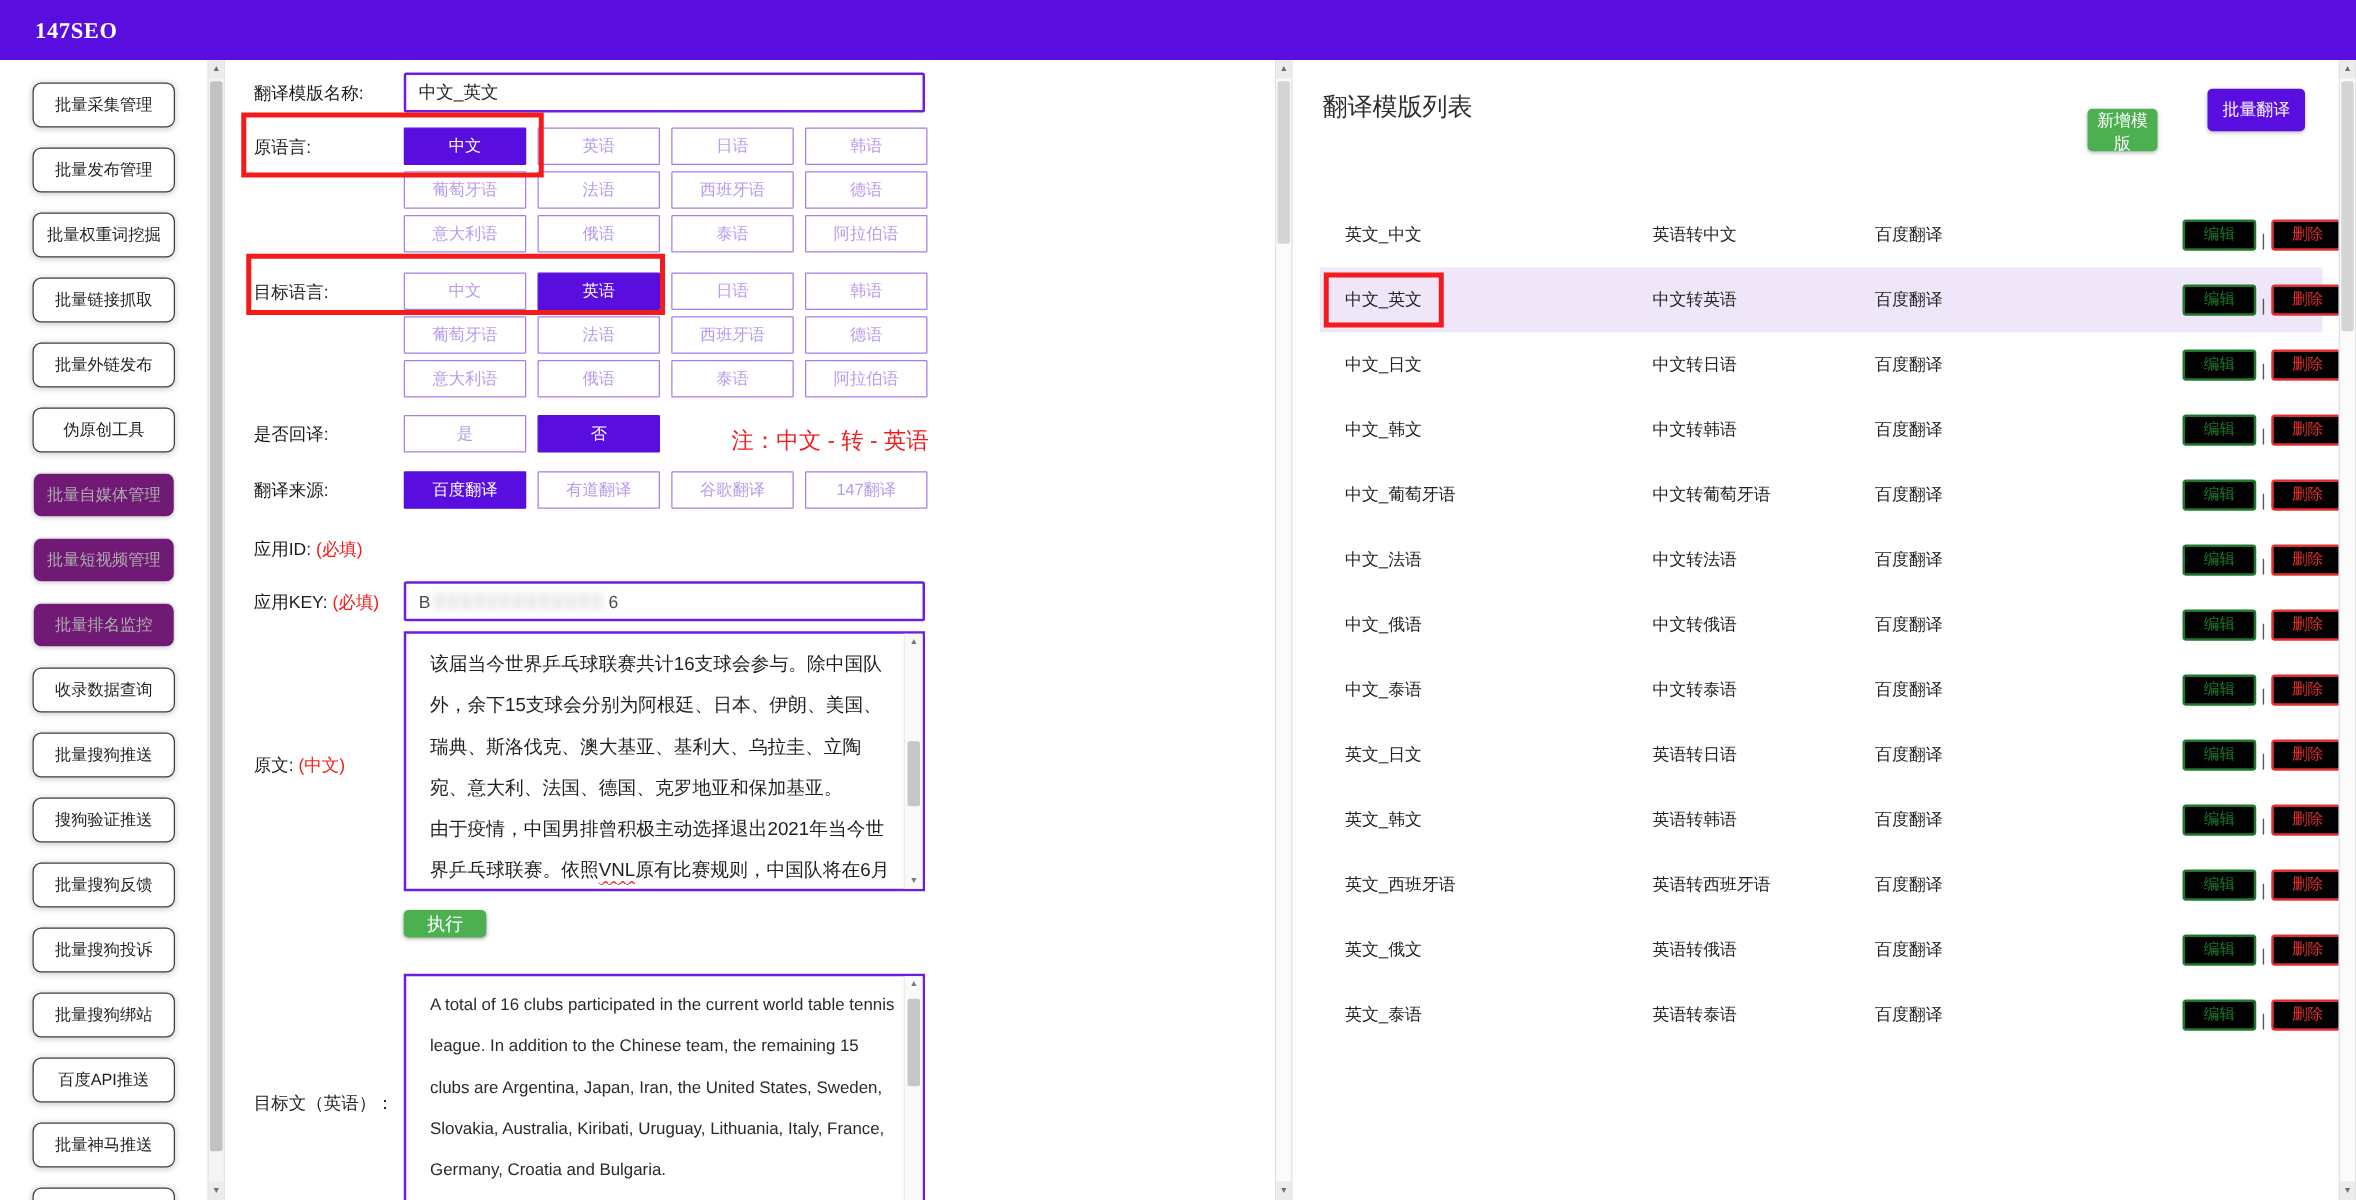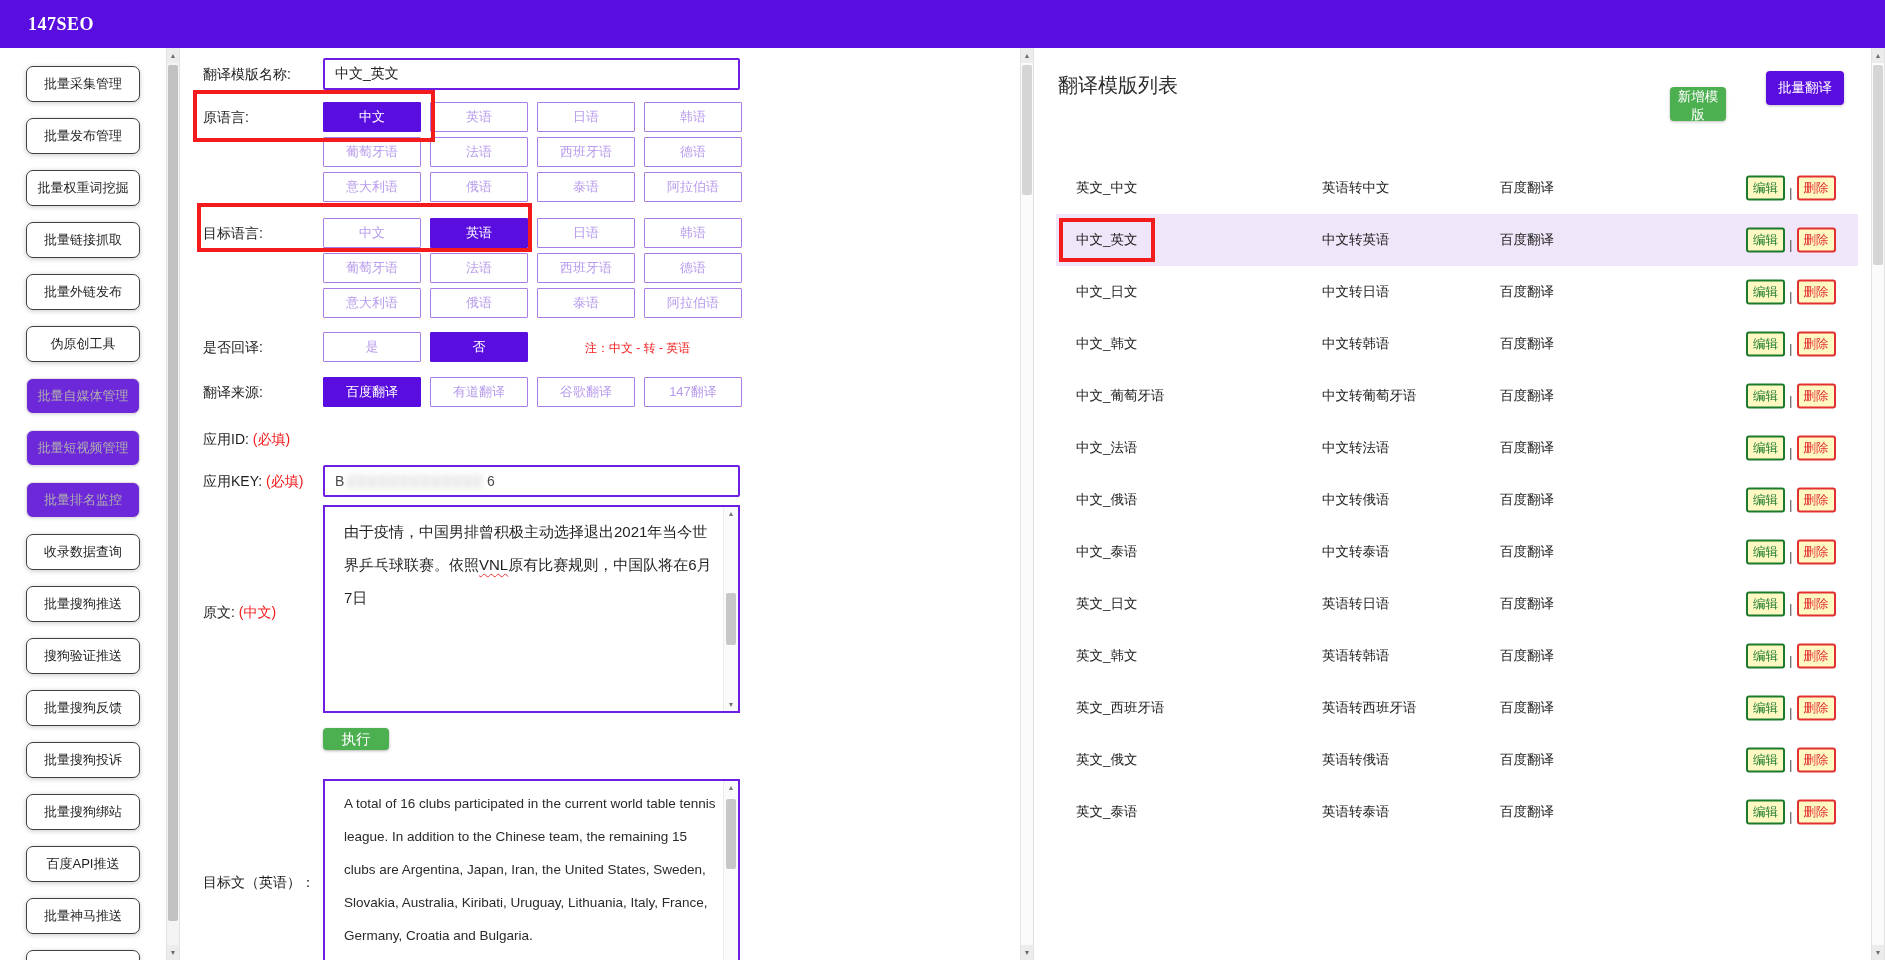--- a/index.html
+++ b/index.html
@@ -19,21 +19,21 @@
   .nav-item{background:var(--purple-btn);color:#fff;font-size:14px;padding:8px 13px;border-radius:4px;
             cursor:pointer;white-space:nowrap;box-shadow:0 1px 2px rgba(0,0,0,.25);}
   .nav-item.underlined{text-decoration:underline;}
 
   
   .sidebar{position:absolute;left:0;top:48px;width:166px;height:912px;overflow:hidden;
            display:flex;flex-direction:column;align-items:center;padding-top:18px;gap:16px;}
   .side-btn{width:114px;height:36px;flex:0 0 36px;background:#fff;border:1px solid #404040;border-radius:7px;
             box-shadow:0 1px 5px rgba(0,0,0,.22);font-size:13px;color:#1f1f1f;display:flex;align-items:center;
             justify-content:center;cursor:pointer;font-family:inherit;white-space:nowrap;}
-  .side-btn.disabled{background:#6d28d9;color:#aeaeae;border-color:#e2e2e2;
+  .side-btn.disabled{background:#701a75;color:#aeaeae;border-color:#e2e2e2;
                      box-shadow:0 1px 3px rgba(0,0,0,.12);cursor:default;}
 
   
   .vscroll{position:absolute;background:#f4f4f4;border-left:1px solid #e2e2e2;border-right:1px solid #e2e2e2;z-index:15;}
   .vs-arrow{position:absolute;left:0;width:100%;height:15px;display:flex;align-items:center;justify-content:center;
             font-size:7px;color:#6f6f6f;background:#ececec;}
   .vs-arrow.up{top:0;} .vs-arrow.down{bottom:0;}
   .vs-thumb{position:absolute;left:1px;right:1px;background:#c2c2c2;border-radius:2px;}
   #sidebar-scroll{left:166px;top:48px;width:14px;height:912px;}
   #form-scroll{left:1020px;top:48px;width:14px;height:912px;background:#fbfbfb;}
@@ -47,21 +47,21 @@
            font-size:14px;color:#222;padding:0 10px;background:#fff;font-family:inherit;display:flex;align-items:center;}
   input.f-input{display:block;line-height:26px;outline:none;}
   .val-part{color:#4a4a4a;}
   .val-masked{filter:blur(3px);color:#b0b0b0;margin:0 3px;letter-spacing:2px;font-size:12px;}
 
   .opt-grid{position:absolute;left:143px;display:grid;grid-template-columns:repeat(4,98px);gap:5px 9px;}
   .opt-btn{height:30px;border:1px solid var(--lp-border);color:var(--lp-text);font-size:13px;background:#fff;
            display:flex;align-items:center;justify-content:center;cursor:pointer;border-radius:1px;}
   .opt-btn.active{background:var(--purple);border-color:var(--purple);color:#fff;}
 
-  .red-note{position:absolute;color:var(--red);font-size:12px;white-space:nowrap;text-align:right;}
+  .red-note{position:absolute;color:var(--red);font-size:18px;white-space:nowrap;text-align:right;}
   .annot-box{position:absolute;border:4px solid var(--red);z-index:6;pointer-events:none;}
 
   .textbox{position:absolute;left:143px;width:417px;border:2px solid var(--in-border);background:#fff;}
   #src-text{top:457px;height:208px;}
   #tgt-text{top:731px;height:232px;}
   .tb-inner{position:absolute;left:0;top:0;right:15px;bottom:0;overflow:hidden;padding:8px 6px 0 19px;color:#1f1f1f;}
   #src-text .tb-inner{font-size:15px;line-height:33px;}
   #tgt-text .tb-inner{font-size:13.5px;line-height:33px;padding-top:6px;color:#2a2a2a;}
   .para{margin:0;}
   .vnl{text-decoration:underline wavy #e33;text-decoration-thickness:1px;text-underline-offset:3px;}
@@ -83,21 +83,21 @@
   #batch-btn{left:726px;top:23px;width:78px;background:var(--purple);}
 
   .t-head{position:absolute;left:16px;top:72px;width:802px;height:42px;background:#e9e9e9;}
   .t-rows{position:absolute;left:16px;top:114px;width:802px;}
   .t-row{position:relative;height:52px;background:#fff;}
   .t-row.hl{background:#efe6f9;}
   .cell{position:absolute;top:50%;transform:translateY(-50%);font-size:13.5px;color:#222;white-space:nowrap;}
   .t-head .cell{color:#333;}
   .cell-name{left:20px;} .cell-type{left:266px;} .cell-platform{left:444px;} .cell-actions{left:690px;}
   .redbox-name{display:inline-block;border:4px solid var(--red);padding:9px 13px;margin-left:-17px;}
-  .mini-btn{display:inline-block;border:2px solid;border-radius:3px;padding:2px 5px;font-size:12.5px;background:#fef9c3;cursor:pointer;}
+  .mini-btn{display:inline-block;border:2px solid;border-radius:3px;padding:2px 15px;font-size:12.5px;background:#000000;cursor:pointer;}
   .mini-edit{color:#1d7a2c;border-color:#1d7a2c;}
   .mini-del{color:#e23030;border-color:#e23030;}
   .sep{color:#555;margin:0 4px;position:relative;top:5px;display:inline-block;}
 </style>
 </head>
 <body>
 
 <div class="topbar">
   <div class="logo">147SEO</div>
 </div>
@@ -197,20 +197,21 @@
     <span class="val-masked">▒▒▒▒▒▒▒▒▒▒▒▒▒</span>
     <span class="val-part">6</span>
   </div>
 
   <div class="f-label" style="left:23px;top:556px">
     <span>原文:</span>
     <span class="req">(中文)</span>
   </div>
   <div class="textbox" id="src-text">
     <div class="tb-inner">
+      <div class="para">该届当今世界乒乓球联赛共计16支球会参与。除中国队外，余下15支球会分别为阿根廷、日本、伊朗、美国、瑞典、斯洛伐克、澳大基亚、基利大、乌拉圭、立陶宛、意大利、法国、德国、克罗地亚和保加基亚。</div>
       <div class="para"><span>由于疫情，中国男排曾积极主动选择退出2021年当今世界乒乓球联赛。依照</span><span class="vnl">VNL</span><span>原有比赛规则，中国队将在6月7日</span></div>
     </div>
     <div class="tb-scroll">
       <span class="tb-arrow up">▲</span>
       <div class="tb-thumb" style="top:86px;height:52px"></div>
       <span class="tb-arrow down">▼</span>
     </div>
   </div>
 
   <button id="exec-btn">执行</button>

